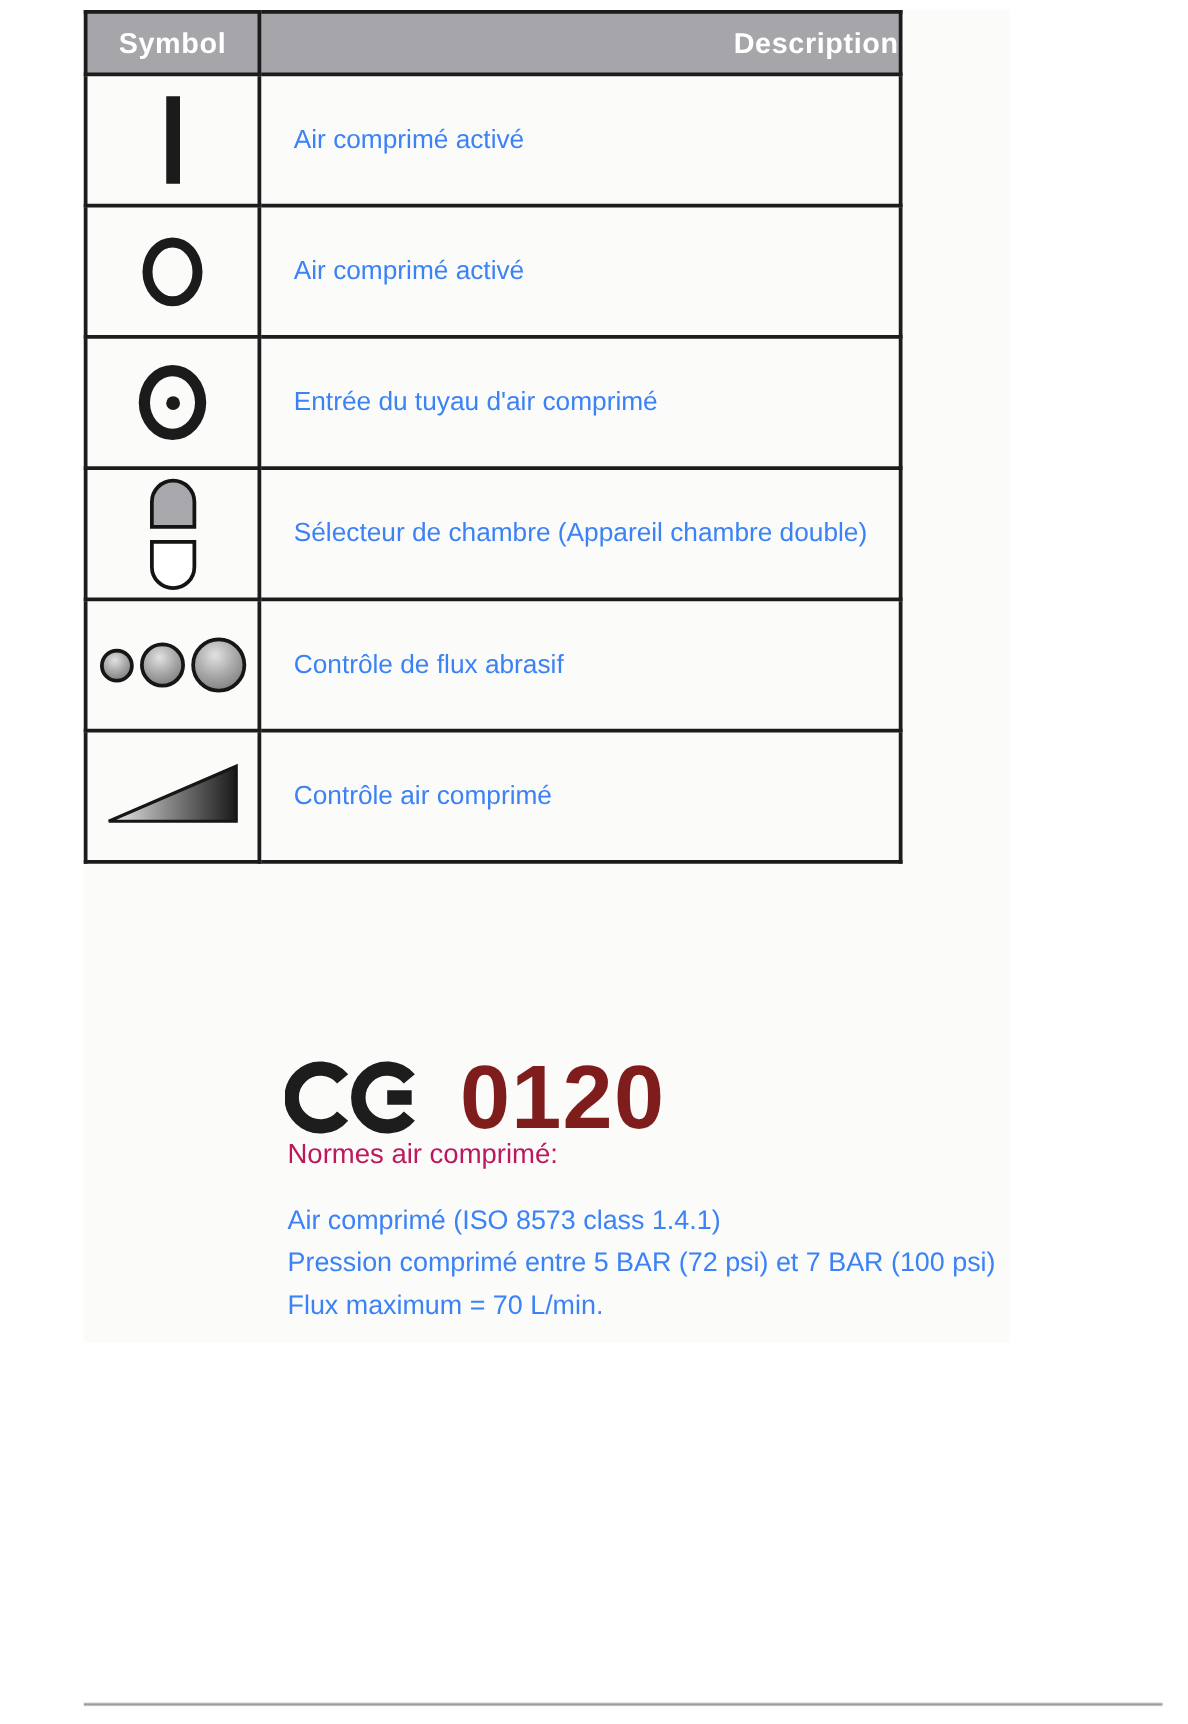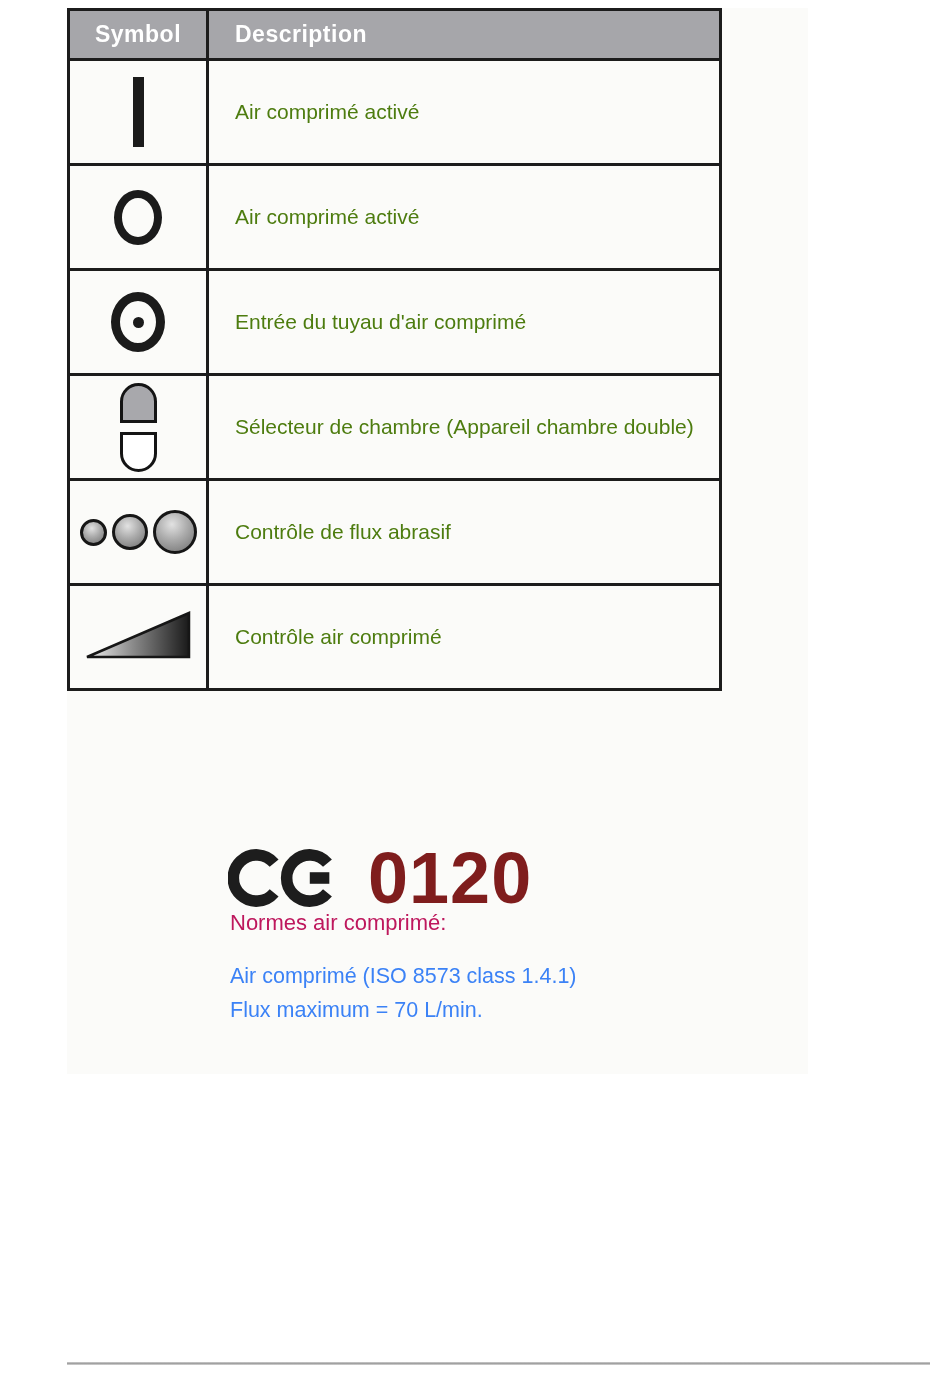--- a/index.html
+++ b/index.html
@@ -35,27 +35,27 @@
   }
   .symbol-table th {
     height: 50px;
     background: #a6a6aa;
     color: #ffffff;
     font-size: 23px;
     font-weight: bold;
     letter-spacing: 0.5px;
   }
   th.col-sym  { width: 139px; text-align: center; }
-  th.col-desc { text-align: left; padding-left: 26px; }
+  th.col-desc { text-align: right; padding-left: 26px; }
 
   .symbol-table td { height: 105px; background: transparent; }
   td.sym-cell  { text-align: center; vertical-align: middle; }
   td.desc-cell {
     font-size: 21px;
-    color: #4d7c0f;
+    color: #3b82f6;
     padding-left: 26px;
     white-space: nowrap;
     vertical-align: middle;
   }
 
   
   .bar-icon { width: 11px; height: 70px; background: #1b1b1b; margin: 0 auto; }
 
   
   .ring-icon {
@@ -226,18 +226,19 @@
       <path d="M 111.9 17.3 A 26 26 0 1 0 111.9 50.7" fill="none" stroke="#1d1d1d" stroke-width="13"></path>
       <line x1="92" y1="34" x2="114" y2="34" stroke="#1d1d1d" stroke-width="13"></line>
     </svg>
     <span class="ce-number">0120</span>
   </div>
 
   <div class="ce-caption">Normes air comprimé:</div>
 
   <div class="specs">
     <div>Air comprimé (ISO 8573 class 1.4.1)</div>
+    <div>Pression comprimé entre 5 BAR (72 psi) et 7 BAR (100 psi)</div>
     <div>Flux maximum = 70 L/min.</div>
   </div>
 
   <div class="footer-rule"></div>
 
 </div>
 
 </body></html>

